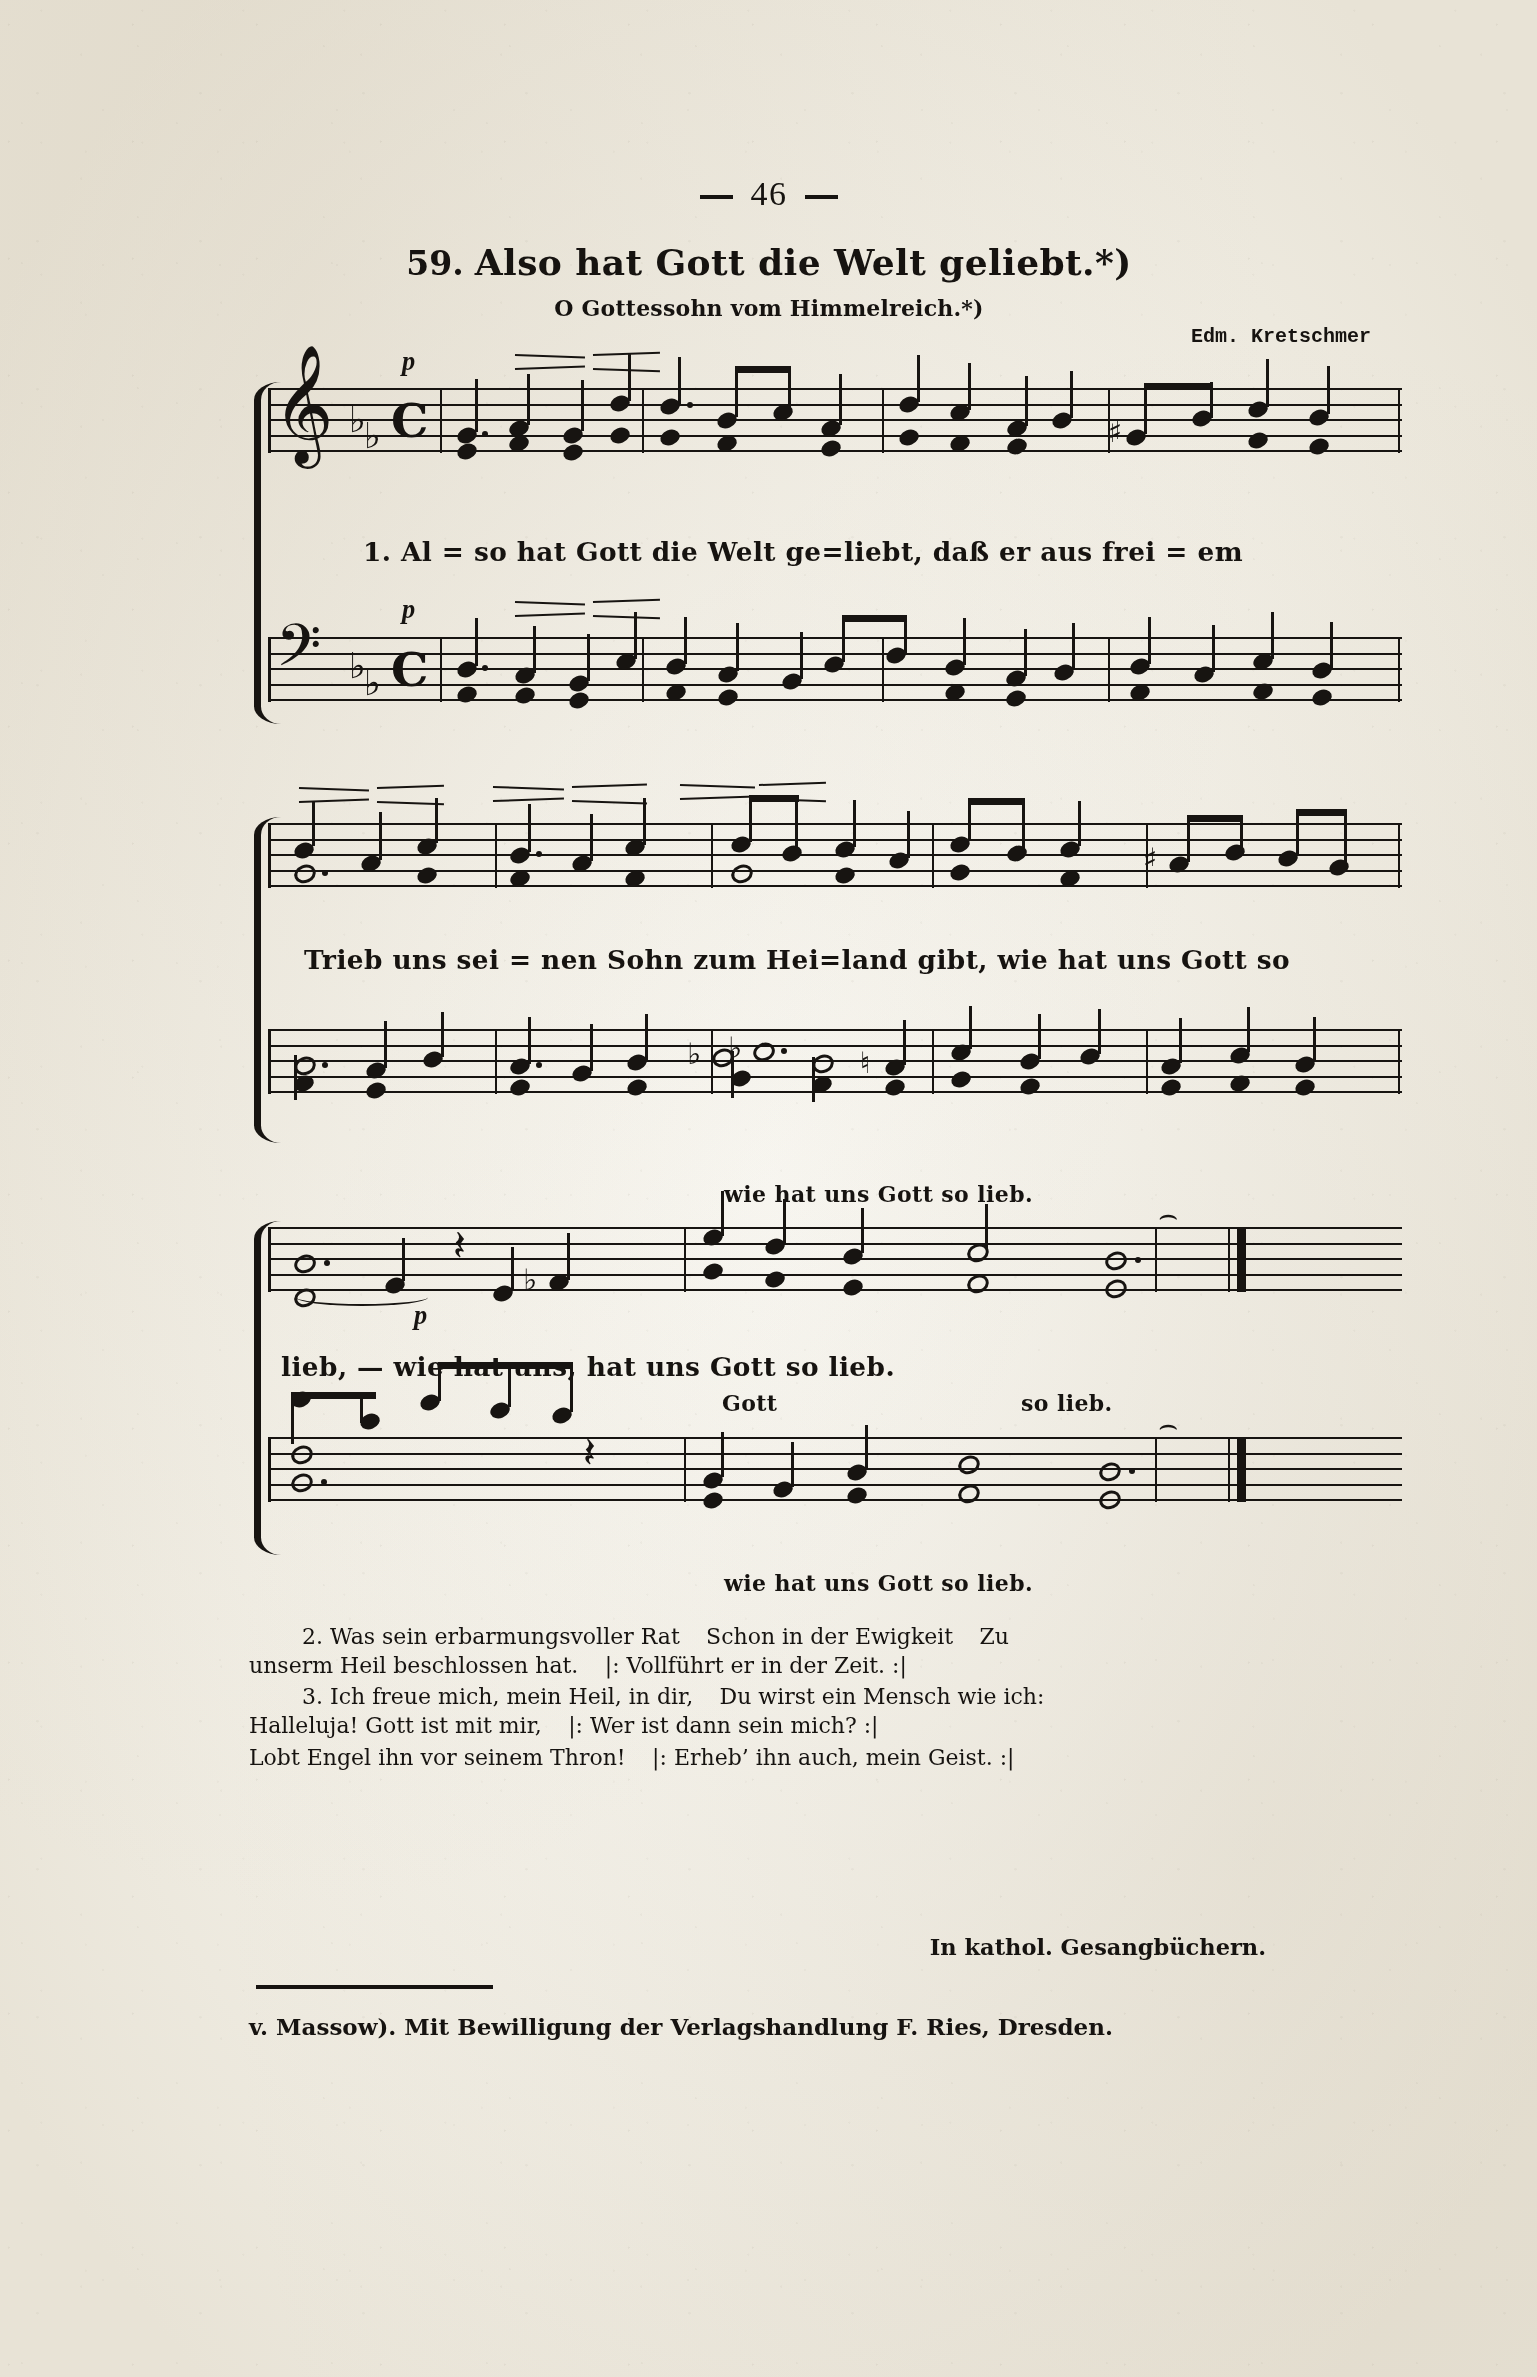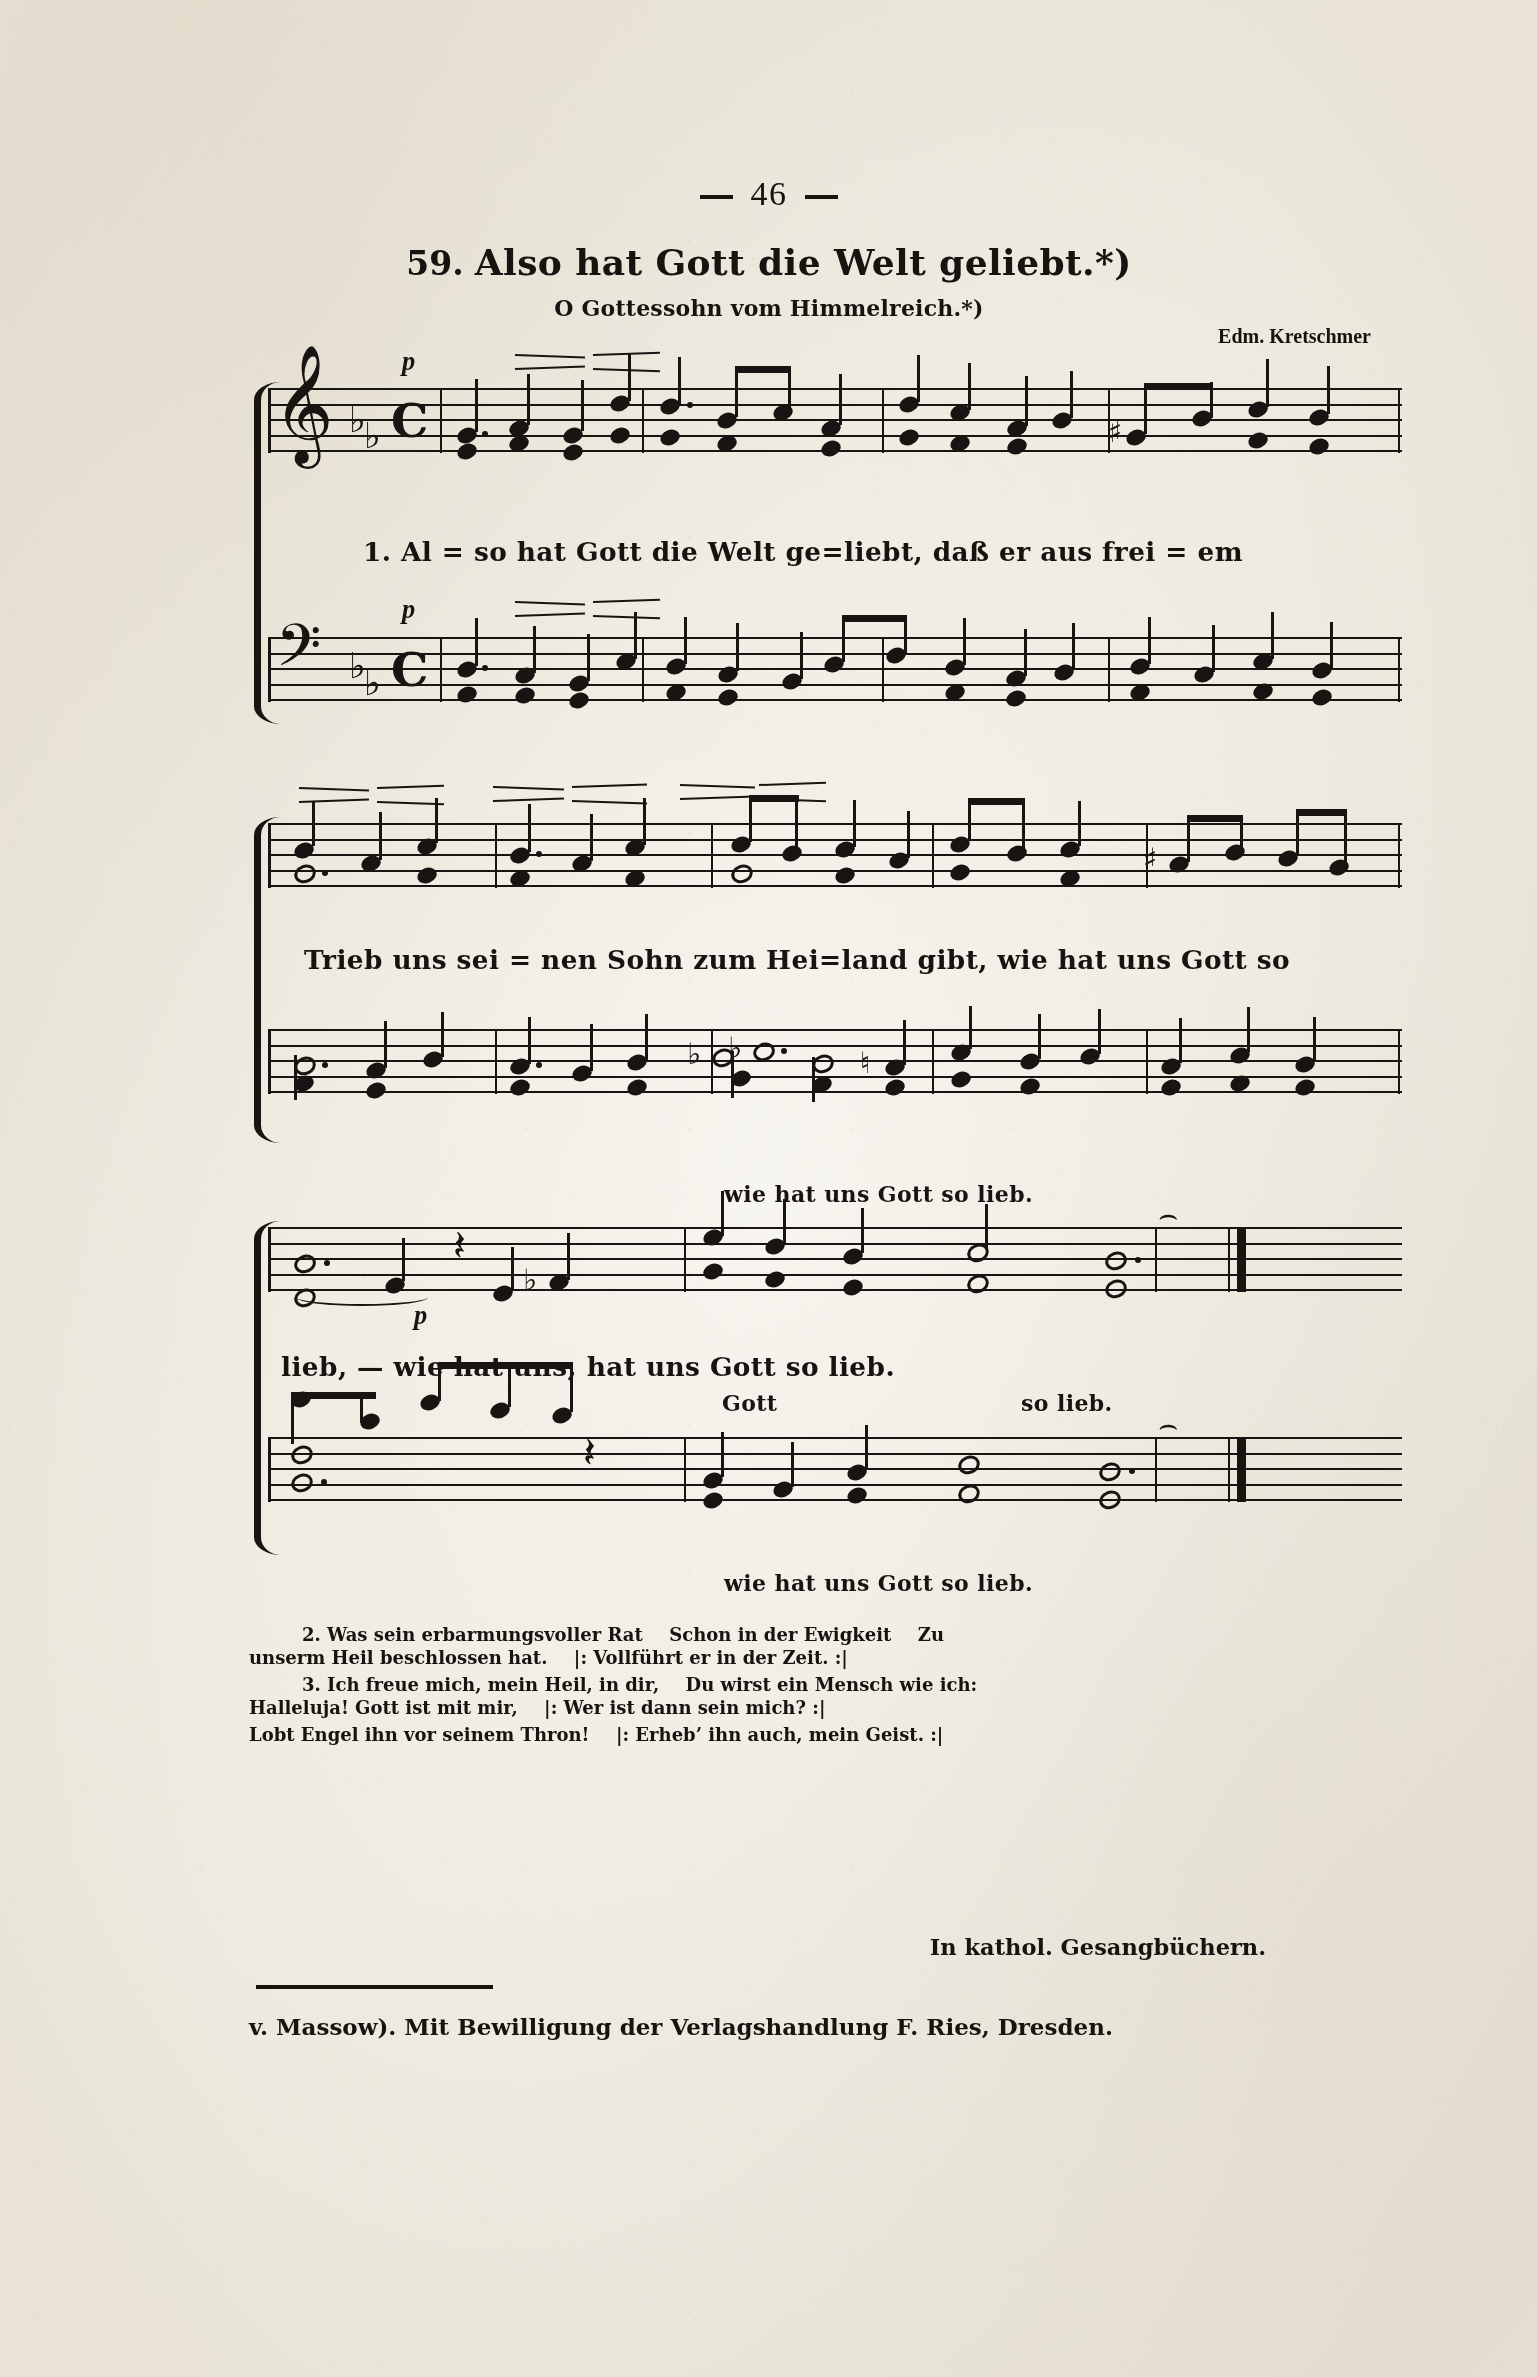--- a/index.html
+++ b/index.html
@@ -87,21 +87,21 @@
     font-family: "DejaVu Serif", serif;
     font-weight: bold;
     font-size: 22px;
     margin-top: 12.4px;
     letter-spacing: 0.2px;
   }
   #composer {
     position: absolute;
     top: 325px;
     right: 167px;
-    font-family: Liberation Serif, serif;
+    font-family: Liberation Mono, monospace;
     font-weight: bold;
     font-size: 20px;
   }
 
   
   .system {
     position: absolute;
     left: 268px;
     width: 1134px;
   }
@@ -271,22 +271,22 @@
     font-size: 22px;
   }
 
   
   #verses {
     position: absolute;
     left: 249px;
     top: 1623px;
     width: 1165px;
     font-family: "DejaVu Serif", serif;
-    font-weight: bold;
-    font-size: 18px;
+    font-weight: normal;
+    font-size: 22px;
     line-height: 1.30;
     color: #161310;
   }
   #verses .v { margin-bottom: 3.1px; }
   #verses .v .l1 { text-indent: 53px; }
   #verses .gap { display: inline-block; width: 26.4px; }
 
   #attribution {
     position: absolute;
     right: 272px;

